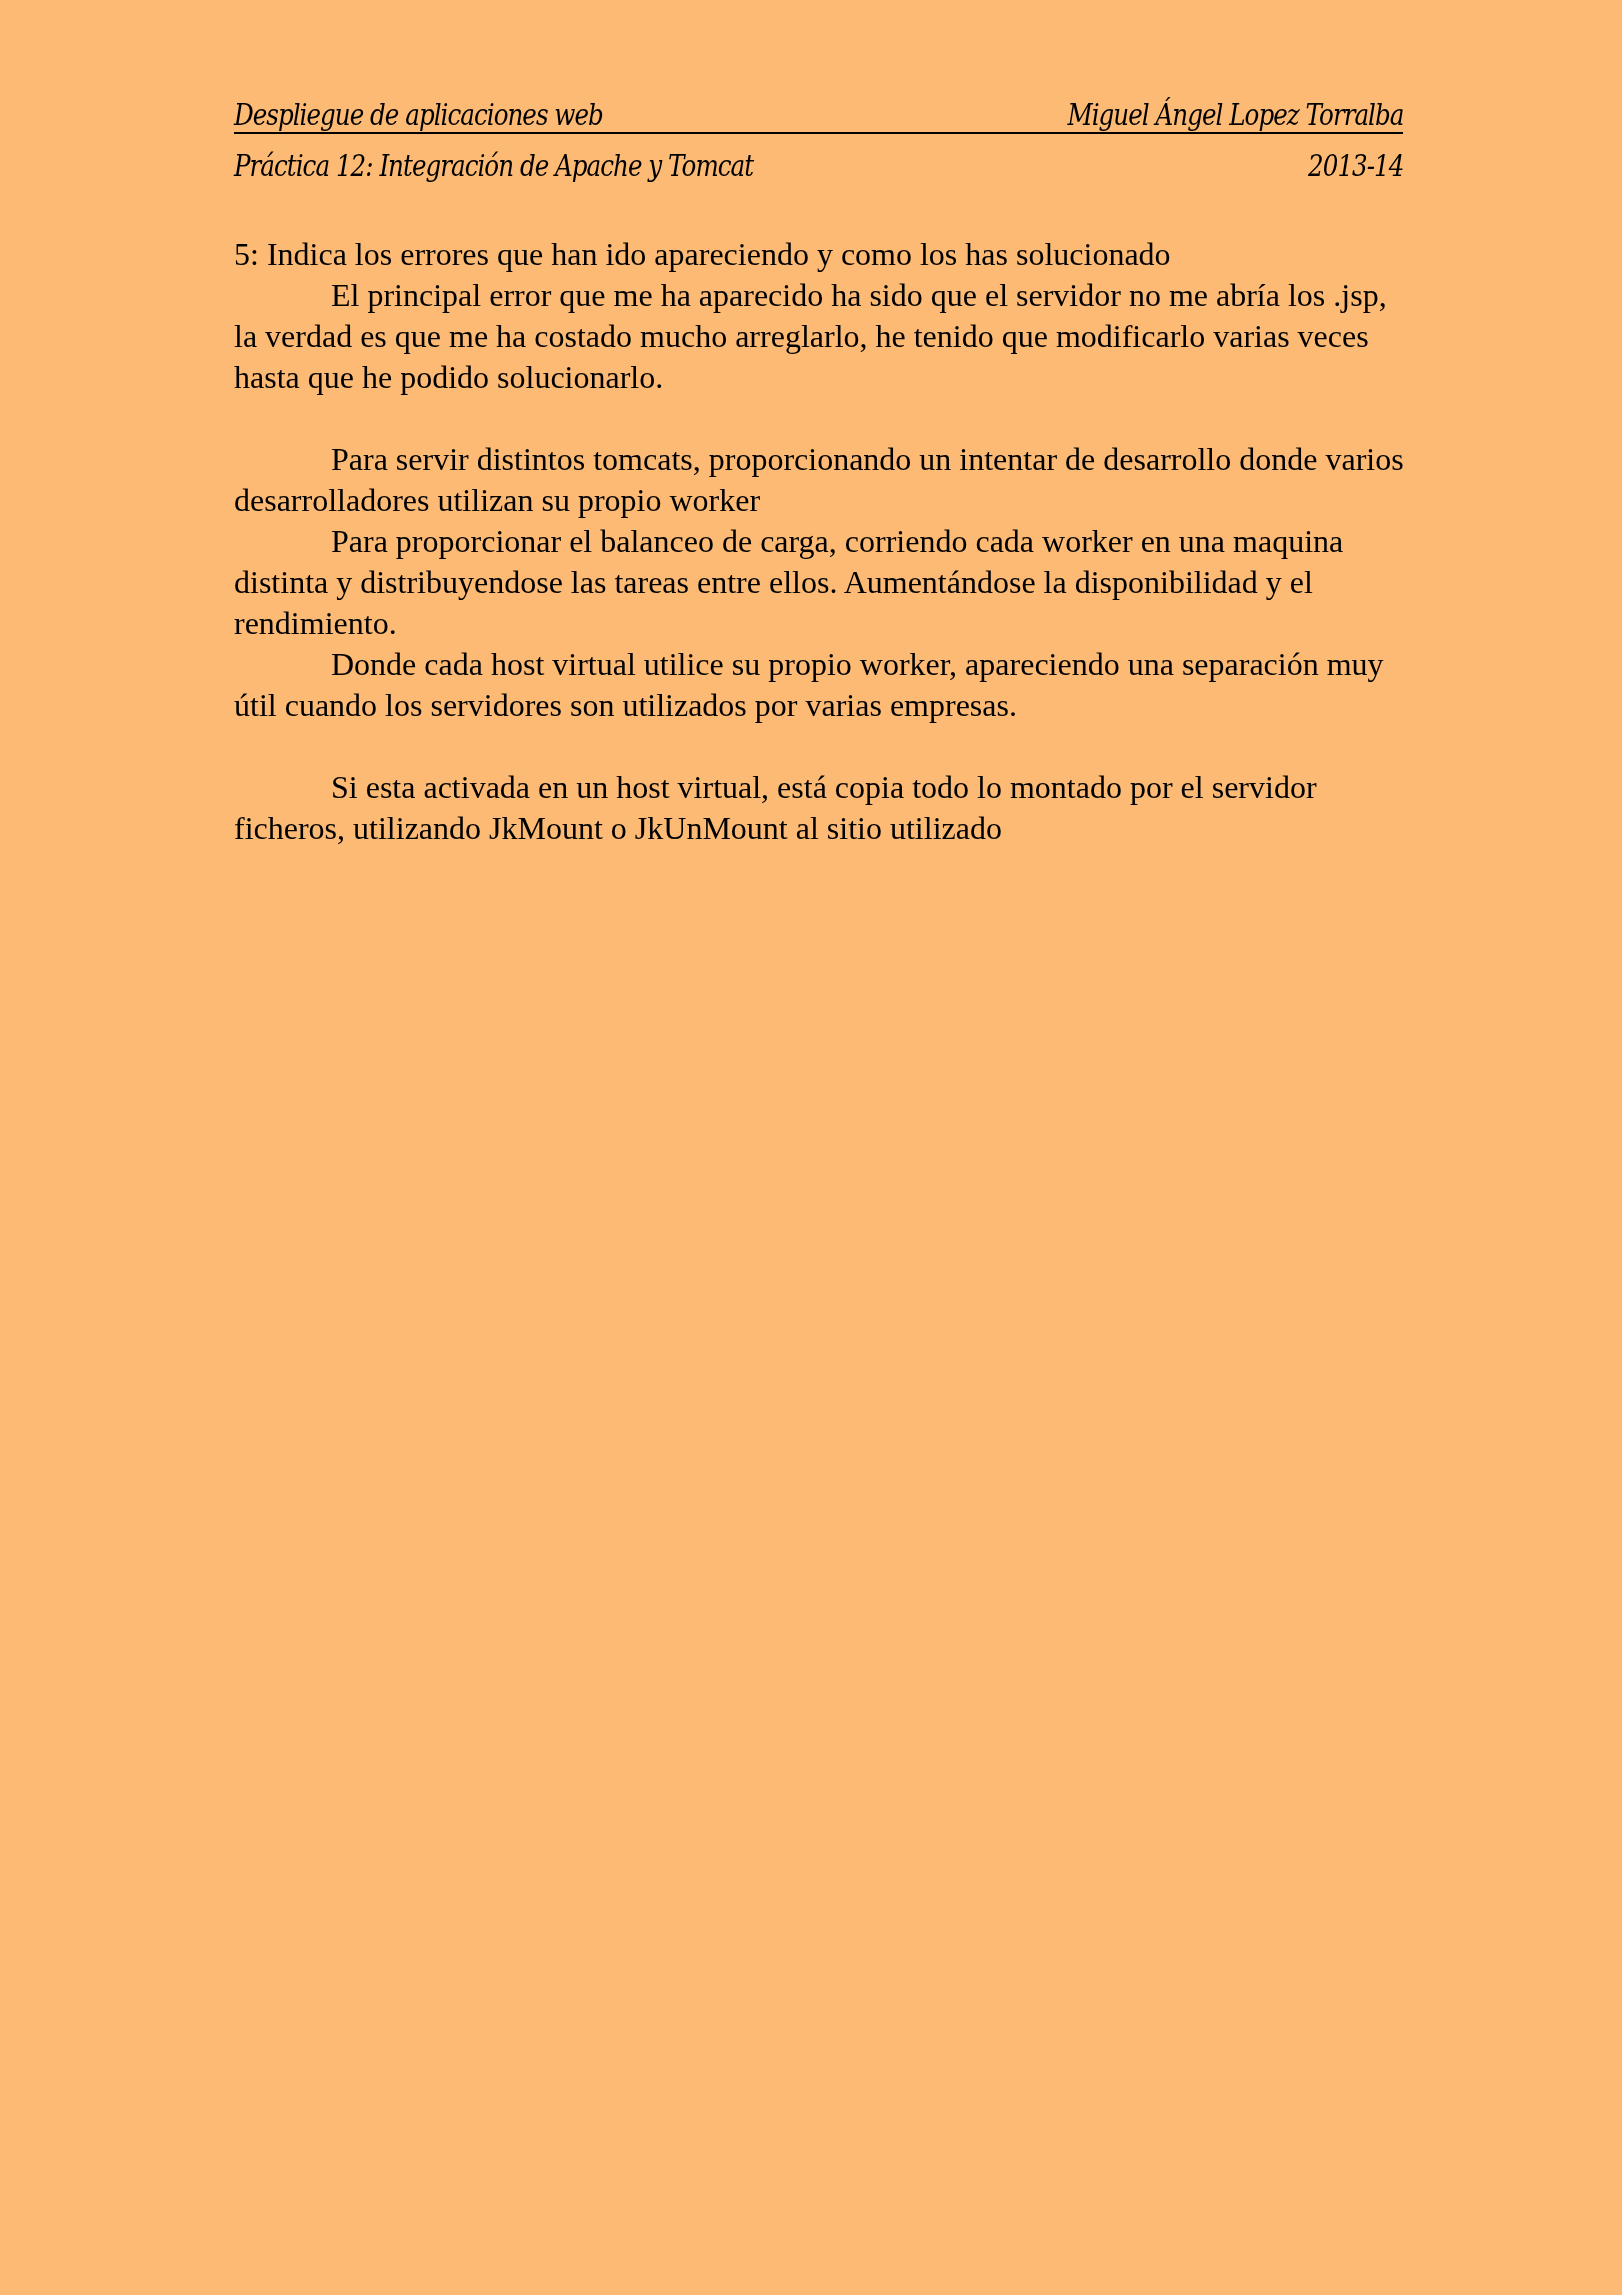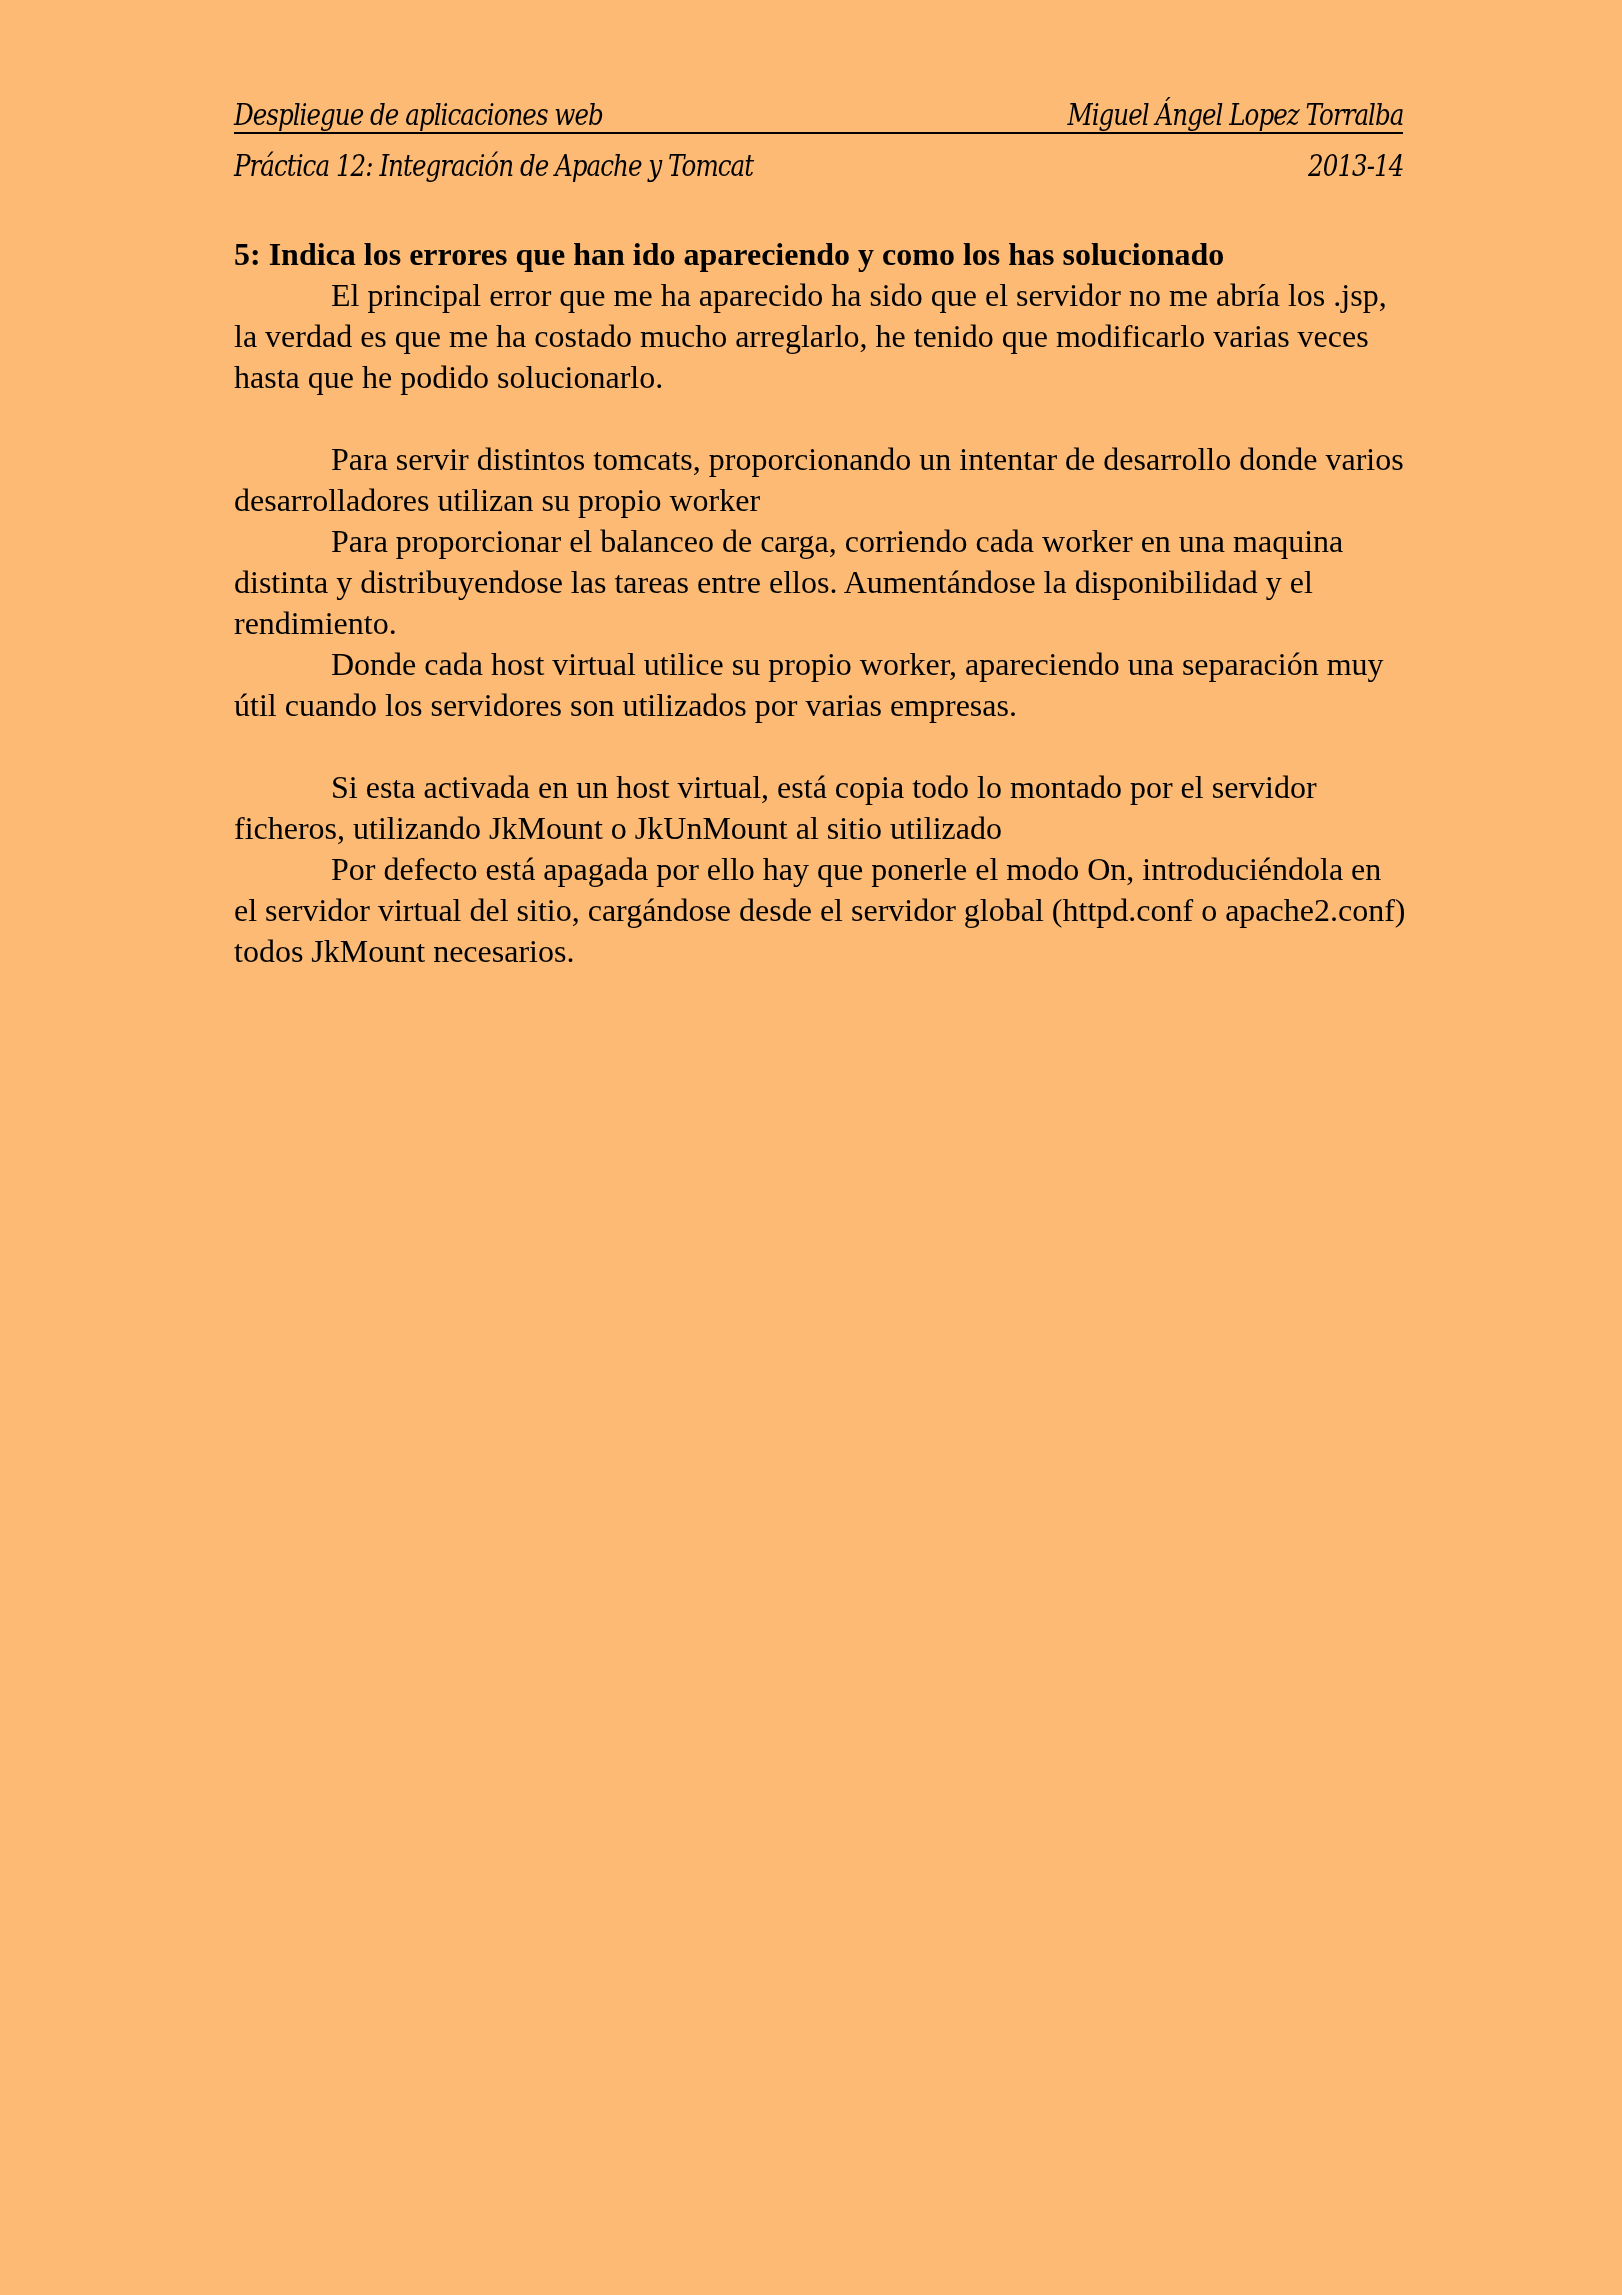--- a/index.html
+++ b/index.html
@@ -61,21 +61,21 @@
       top: 234px;
       width: 1172px;
       font-family: "Liberation Serif", serif;
       font-size: 32px;
       line-height: 41px;
     }
     .section {
       margin-bottom: 41px;
     }
     .q-title {
-      font-weight: bold;
+      font-weight: normal;
       margin: 0;
     }
     .para {
       margin: 0;
       text-indent: 97px;
     }
   </style>
 </head>
 <body>
 
@@ -101,18 +101,17 @@
     </div>
 
     <div class="section">
       <p class="para">Para servir distintos tomcats, proporcionando un intentar de desarrollo donde varios desarrolladores utilizan su propio worker</p>
       <p class="para">Para proporcionar el balanceo de carga, corriendo cada worker en una maquina distinta y distribuyendose las tareas entre ellos. Aumentándose la disponibilidad y el rendimiento.</p>
       <p class="para">Donde cada host virtual utilice su propio worker, apareciendo una separación muy útil cuando los servidores son utilizados por varias empresas.</p>
     </div>
 
     <div class="section">
       <p class="para">Si esta activada en un host virtual, está copia todo lo montado por el servidor ficheros, utilizando JkMount o JkUnMount al sitio utilizado</p>
-      <p class="para">Por defecto está apagada por ello hay que ponerle el modo On, introduciéndola en el servidor virtual del sitio, cargándose desde el servidor global (httpd.conf o apache2.conf) todos JkMount necesarios.</p>
     </div>
 
   </div>
 </div>
 
 
 </body></html>

